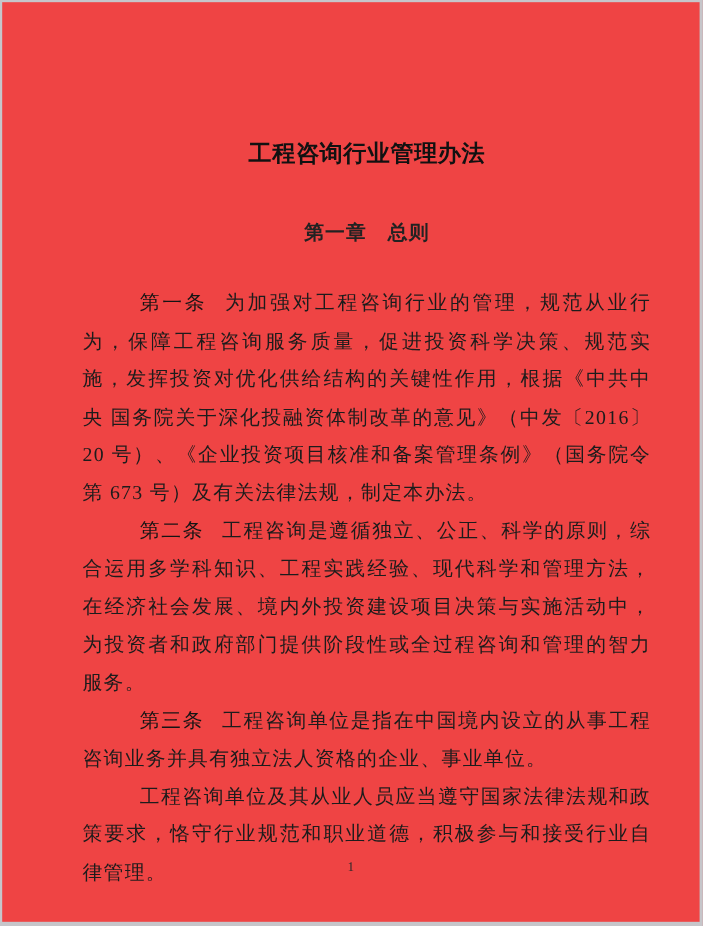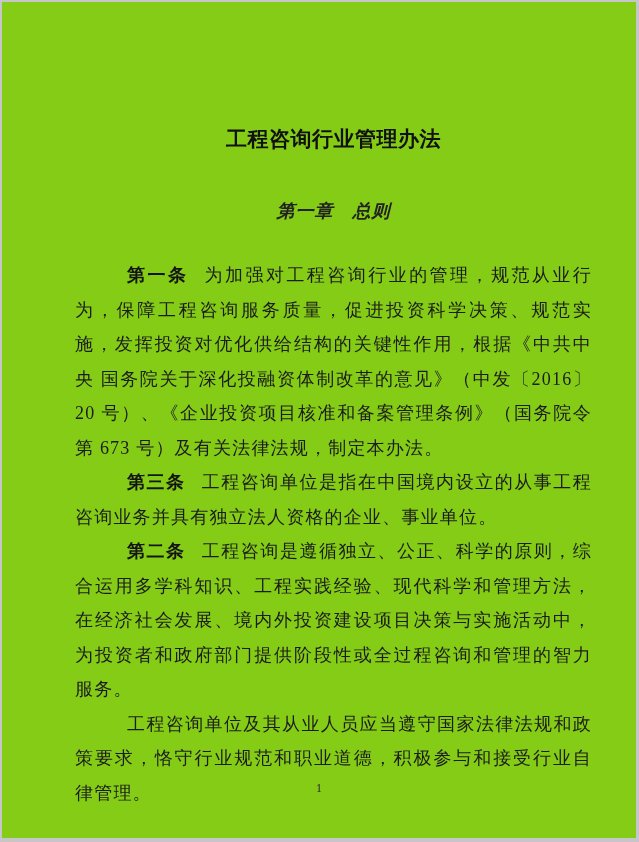--- a/index.html
+++ b/index.html
@@ -13,21 +13,21 @@
     position: relative;
     overflow: hidden;
     font-family: "Liberation Serif", "DejaVu Serif", serif;
   }
   .page {
     position: absolute;
     top: 2px;
     left: 2px;
     right: 3px;
     bottom: 4px;
-    background: #84cc16;
+    background: #ef4444;
     box-sizing: border-box;
     padding: 122px 44px 0 73px;
     color: #1c1c1c;
   }
   .doc-title {
     margin: 0;
     text-align: center;
     font-size: 21px;
     line-height: 30px;
     font-weight: bold;
@@ -37,37 +37,36 @@
   }
   .chapter-heading {
     margin: 44px 0 0 0;
     text-align: center;
     font-size: 18px;
     line-height: 26px;
     font-weight: bold;
     letter-spacing: 1px;
     color: #222222;
     font-family: "Liberation Sans", "DejaVu Sans", sans-serif;
-    font-style: italic;
   }
   .body-text {
     margin-top: 34px;
   }
   .para {
     margin: 0;
     font-size: 18px;
     line-height: 34.5px;
     letter-spacing: 1.2px;
     text-align: justify;
     text-align-last: left;
     text-indent: 52px;
     color: #1c1c1c;
   }
   .article-label {
-    font-weight: bold;
+    font-weight: normal;
     margin-right: 0.9em;
     color: #141414;
     margin-top: 34px;
   }
   .page-number {
     position: absolute;
     bottom: 42px;
     left: 0;
     width: 100%;
     text-align: center;
@@ -85,25 +84,25 @@
 
   <h2 class="chapter-heading">第一章　总则</h2>
 
   <div class="body-text">
 
     <p class="para">
       <span class="article-label">第一条</span><span>为加强对工程咨询行业的管理，规范从业行为，保障工程咨询服务质量，促进投资科学决策、规范实施，发挥投资对优化供给结构的关键性作用，根据《中共中央 国务院关于深化投融资体制改革的意见》（中发〔2016〕20 号）、《企业投资项目核准和备案管理条例》（国务院令第 673 号）及有关法律法规，制定本办法。</span>
     </p>
 
     <p class="para">
-      <span class="article-label">第三条</span><span>工程咨询单位是指在中国境内设立的从事工程咨询业务并具有独立法人资格的企业、事业单位。</span>
+      <span class="article-label">第二条</span><span>工程咨询是遵循独立、公正、科学的原则，综合运用多学科知识、工程实践经验、现代科学和管理方法，在经济社会发展、境内外投资建设项目决策与实施活动中，为投资者和政府部门提供阶段性或全过程咨询和管理的智力服务。</span>
     </p>
 
     <p class="para">
-      <span class="article-label">第二条</span><span>工程咨询是遵循独立、公正、科学的原则，综合运用多学科知识、工程实践经验、现代科学和管理方法，在经济社会发展、境内外投资建设项目决策与实施活动中，为投资者和政府部门提供阶段性或全过程咨询和管理的智力服务。</span>
+      <span class="article-label">第三条</span><span>工程咨询单位是指在中国境内设立的从事工程咨询业务并具有独立法人资格的企业、事业单位。</span>
     </p>
 
     <p class="para">
       <span>工程咨询单位及其从业人员应当遵守国家法律法规和政策要求，恪守行业规范和职业道德，积极参与和接受行业自律管理。</span>
     </p>
 
   </div>
 
   <div class="page-number">1</div>
 

